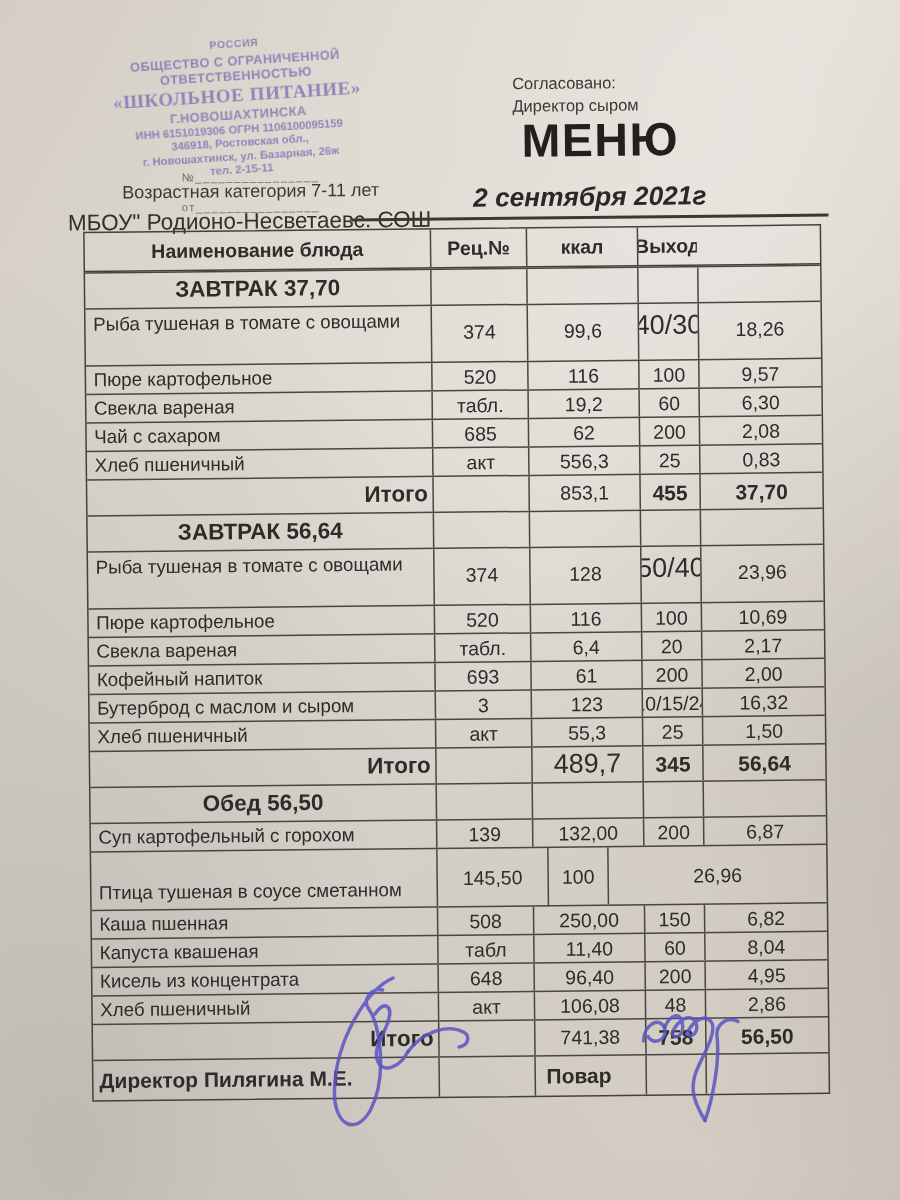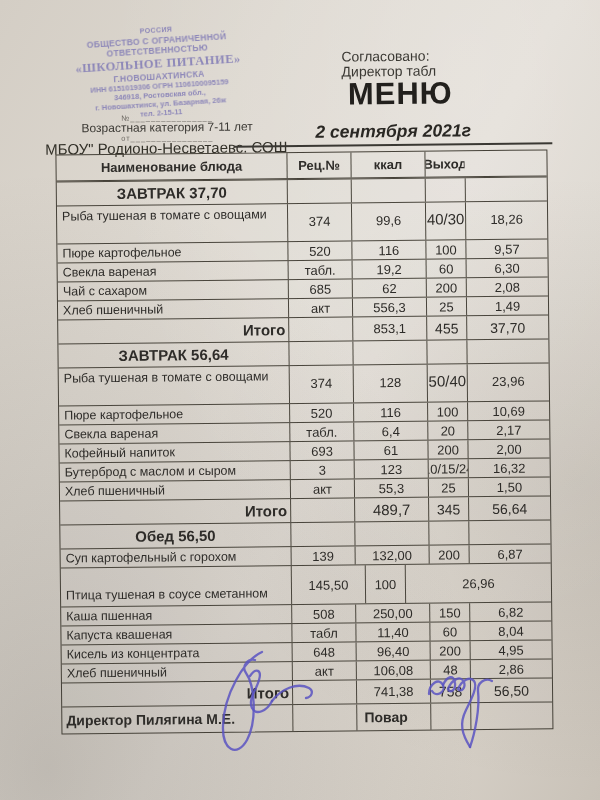--- a/index.html
+++ b/index.html
@@ -26,21 +26,21 @@
   .reg-no{position:absolute;left:70px;top:112px;width:200px;text-align:center;
           font-size:7.5px;color:#6e6a64;letter-spacing:1px;}
   .age-category{position:absolute;left:40px;top:119px;width:260px;text-align:center;
           font-size:12px;color:#3b3934;}
   .reg-ot{position:absolute;left:70px;top:132px;width:200px;text-align:center;
           font-size:7.5px;color:#6e6a64;letter-spacing:1px;}
   .school{position:absolute;left:38px;top:138px;width:262px;text-align:center;
           font-size:15px;color:#323028;}
 
   
-  .approve{position:absolute;left:345px;top:50px;font-size:14px;line-height:15px;color:#3b3934;}
+  .approve{position:absolute;left:345px;top:50px;font-size:11px;line-height:15px;color:#3b3934;}
   .menu-title{position:absolute;left:351px;top:77px;font-size:31px;font-weight:700;
           letter-spacing:1px;color:#22201d;}
   .menu-date{position:absolute;left:237px;top:122px;width:318px;text-align:center;
           font-size:17.5px;font-weight:700;font-style:italic;color:#2a2824;
           padding-bottom:2px;border-bottom:2px solid #3a3833;}
 
   
   .menu-table{position:absolute;left:58px;top:152px;width:490px;
           border:1.8px solid #454138;background:rgba(255,255,255,0.03);}
   .tr{display:flex;border-top:1.2px solid #4a463d;}
@@ -51,22 +51,22 @@
   .c-name{width:230px;}
   .c-rec{width:64px;text-align:right;}
   .c-kcal{width:74px;}
   .c-out{width:40px;}
   .c-price{flex:1;}
   .hd{justify-content:center;font-weight:700;font-size:13px;}
   .name{padding-left:5px;font-size:12.5px;line-height:15px;}
   .num{justify-content:center;font-size:13px;}
   .sec{justify-content:center;font-weight:700;font-size:15px;}
   .itogo{justify-content:flex-end;font-weight:700;font-size:15px;padding-right:3px;}
-  .b{font-weight:400;font-size:14px;}
-  .big{font-size:15px;}
+  .b{font-weight:700;font-size:14px;}
+  .big{font-size:18px;}
   .head{height:25px;}
   .h-sec{height:23px;}
   .h-item{height:18px;}
   .h-tall{height:37px;}
   .h-tall .name{align-items:flex-start;padding-top:3px;}
   .h-tall .num{align-items:flex-end;padding-bottom:12px;}
   .h-total{height:23px;}
   .h-gap{height:38px;}
   .h-gap .name{align-items:flex-end;padding-bottom:3px;}
   .h-foot{height:26px;border-top-width:1.6px;}
@@ -93,21 +93,21 @@
       <div class="st-t">тел. 2-15-11</div>
     </div>
 
     <div class="reg-no">№________________</div>
     <div class="age-category">Возрастная категория 7-11 лет</div>
     <div class="reg-ot">от________________</div>
     <div class="school">МБОУ" Родионо-Несветаевс. СОШ</div>
 
     <div class="approve">
       <div>Согласовано:</div>
-      <div>Директор табл</div>
+      <div>Директор сыром</div>
     </div>
     <div class="menu-title">МЕНЮ</div>
     <div class="menu-date">2 сентября 2021г</div>
 
     <div class="menu-table">
       <div class="tr head">
         <div class="c c-name hd">Наименование блюда</div>
         <div class="c c-rec hd">Рец.№</div>
         <div class="c c-kcal hd">ккал</div>
         <div class="c c-out hd">Выход</div>
@@ -147,21 +147,21 @@
         <div class="c c-rec num">685</div>
         <div class="c c-kcal num">62</div>
         <div class="c c-out num">200</div>
         <div class="c c-price num">2,08</div>
       </div>
       <div class="tr h-item">
         <div class="c c-name name">Хлеб пшеничный</div>
         <div class="c c-rec num">акт</div>
         <div class="c c-kcal num">556,3</div>
         <div class="c c-out num">25</div>
-        <div class="c c-price num">1,49</div>
+        <div class="c c-price num">0,83</div>
       </div>
       <div class="tr h-total">
         <div class="c c-name itogo">Итого</div>
         <div class="c c-rec"></div>
         <div class="c c-kcal num">853,1</div>
         <div class="c c-out num b">455</div>
         <div class="c c-price num b">37,70</div>
       </div>
 
       <div class="tr h-sec">

